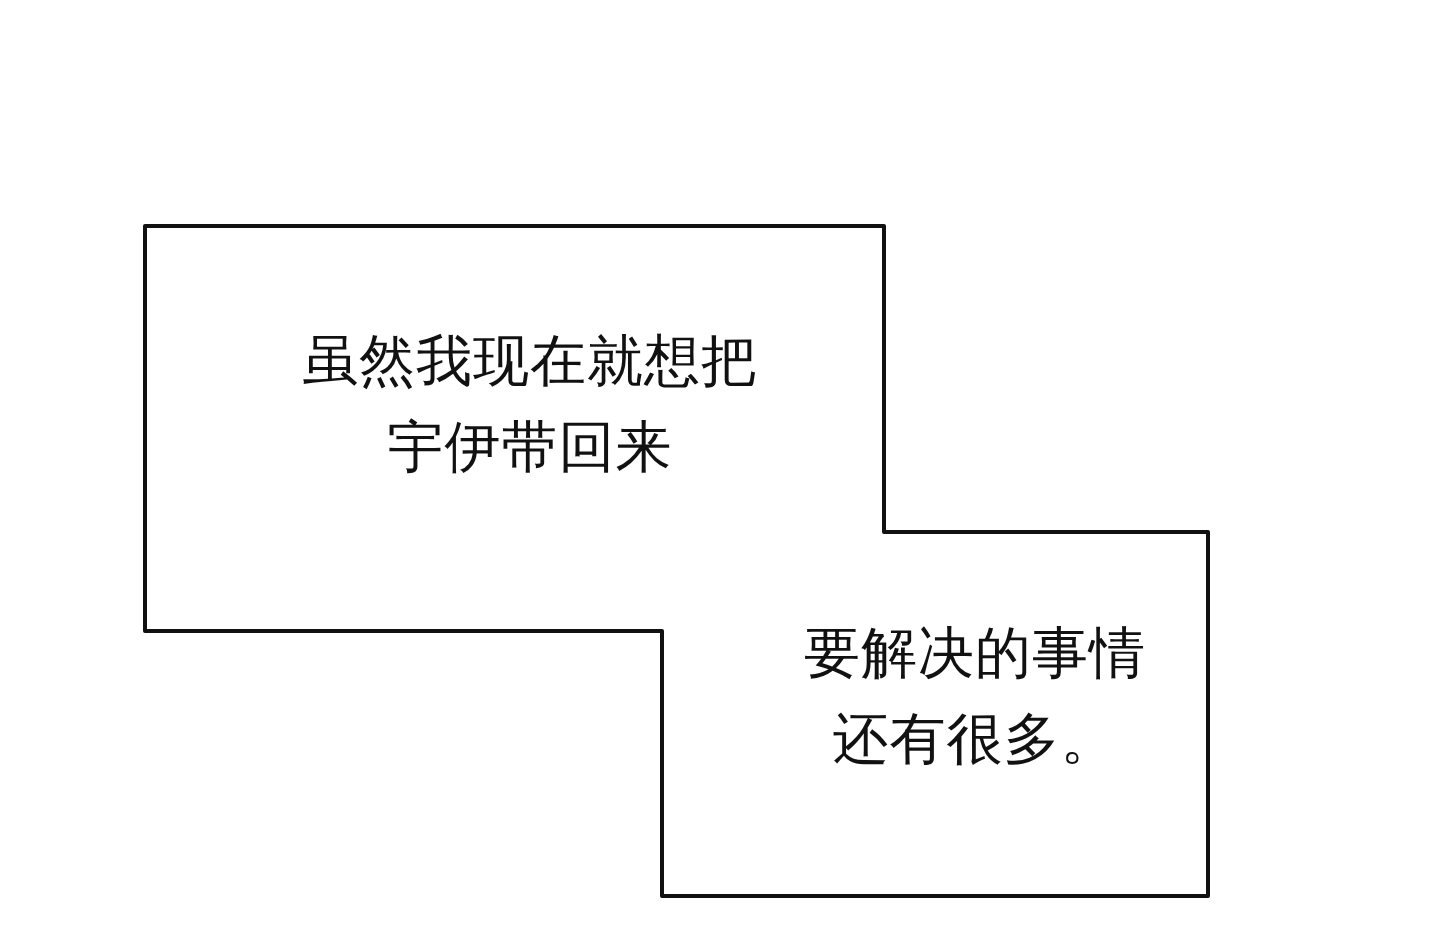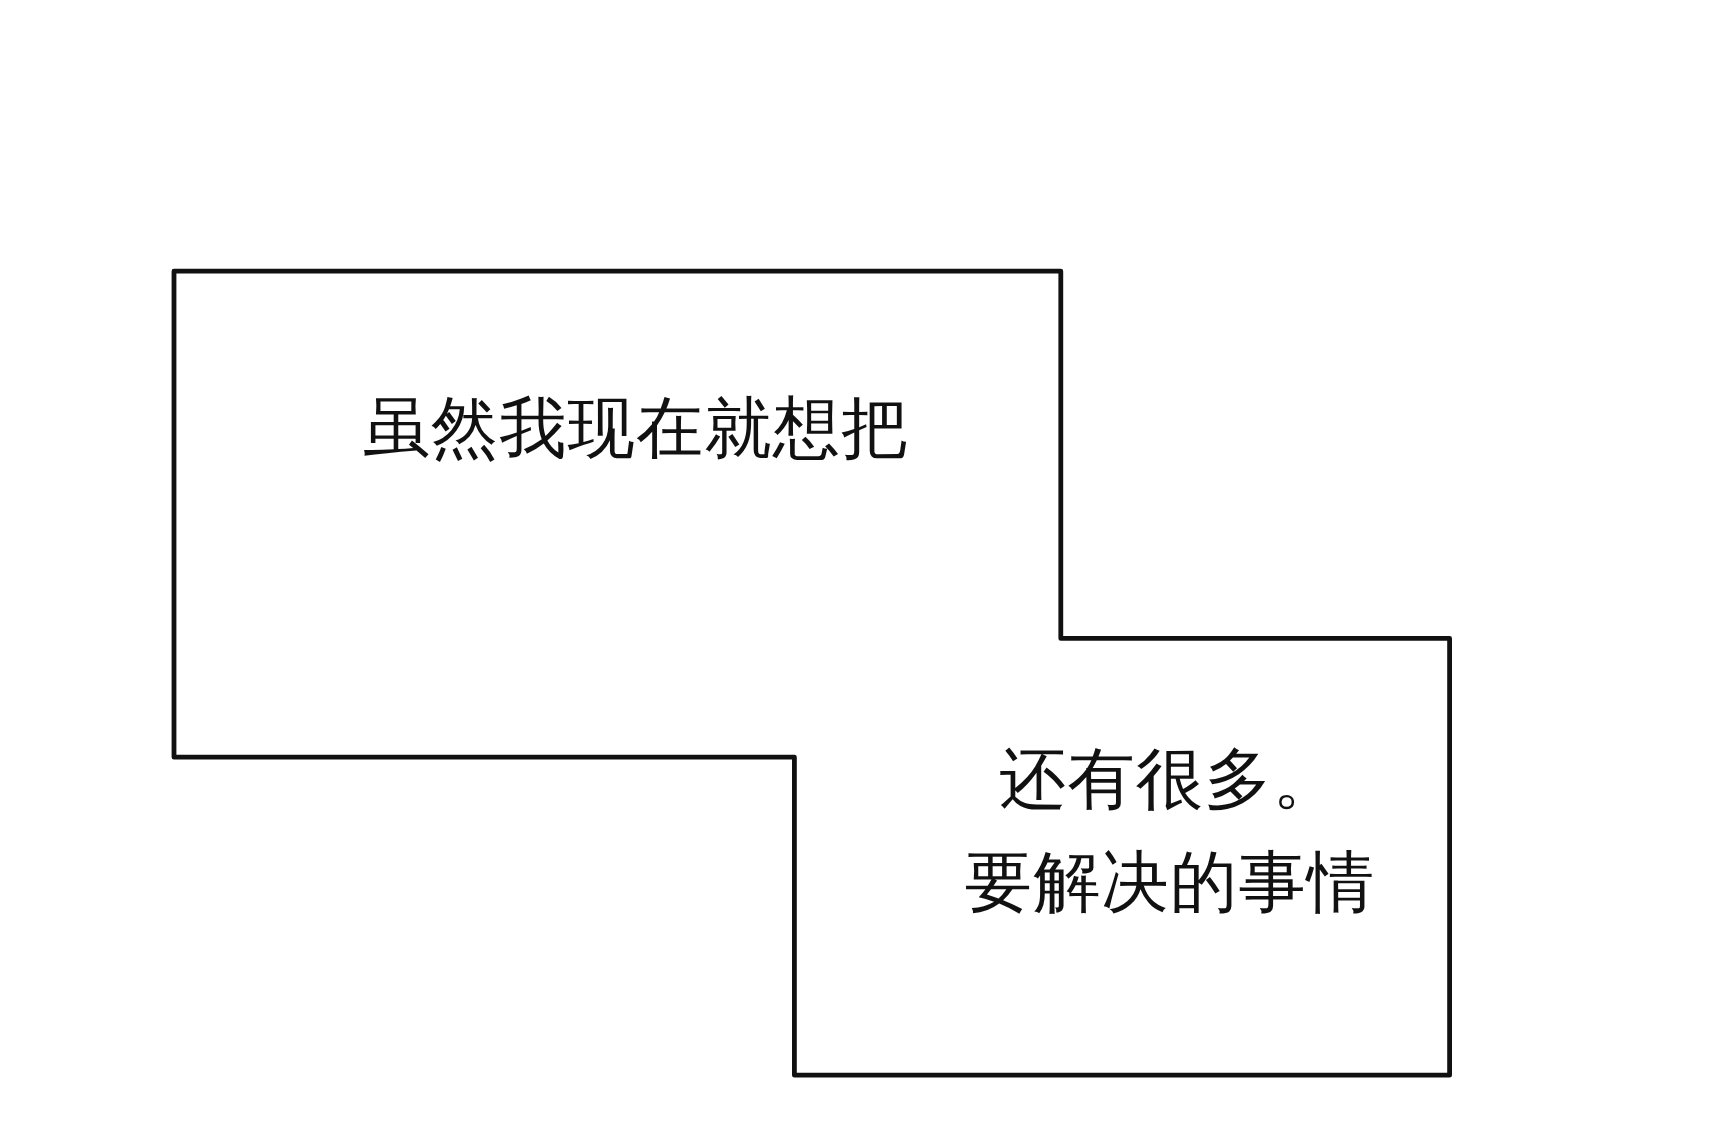--- a/index.html
+++ b/index.html
@@ -16,21 +16,21 @@
     }
     .panel-outline {
       position: absolute;
       left: 0;
       top: 0;
       width: 1440px;
       height: 947px;
     }
     .text-block {
       position: absolute;
-      font-family: Liberation Mono, monospace;
+      font-family: Liberation Serif, serif;
       color: #111111;
       font-size: 56px;
       line-height: 86px;
       text-align: center;
       letter-spacing: 1px;
       white-space: nowrap;
     }
     .text-block .line {
       display: block;
     }
@@ -48,19 +48,20 @@
 </head>
 <body>
 
 <div class="canvas">
   <svg class="panel-outline" viewBox="0 0 1440 947" xmlns="http://www.w3.org/2000/svg">
     <polygon id="outline-poly" points="145,226 884,226 884,532 1208,532 1208,896 662,896 662,631 145,631" fill="#ffffff" stroke="#111111" stroke-width="4" stroke-linejoin="round"></polygon>
   </svg>
 
   <div class="text-block block-1">
     <span class="line">虽然我现在就想把</span>
+    <span class="line">宇伊带回来</span>
   </div>
 
   <div class="text-block block-2">
+    <span class="line">要解决的事情</span>
     <span class="line">还有很多。</span>
-    <span class="line">要解决的事情</span>
   </div>
 </div>
 
 </body></html>

